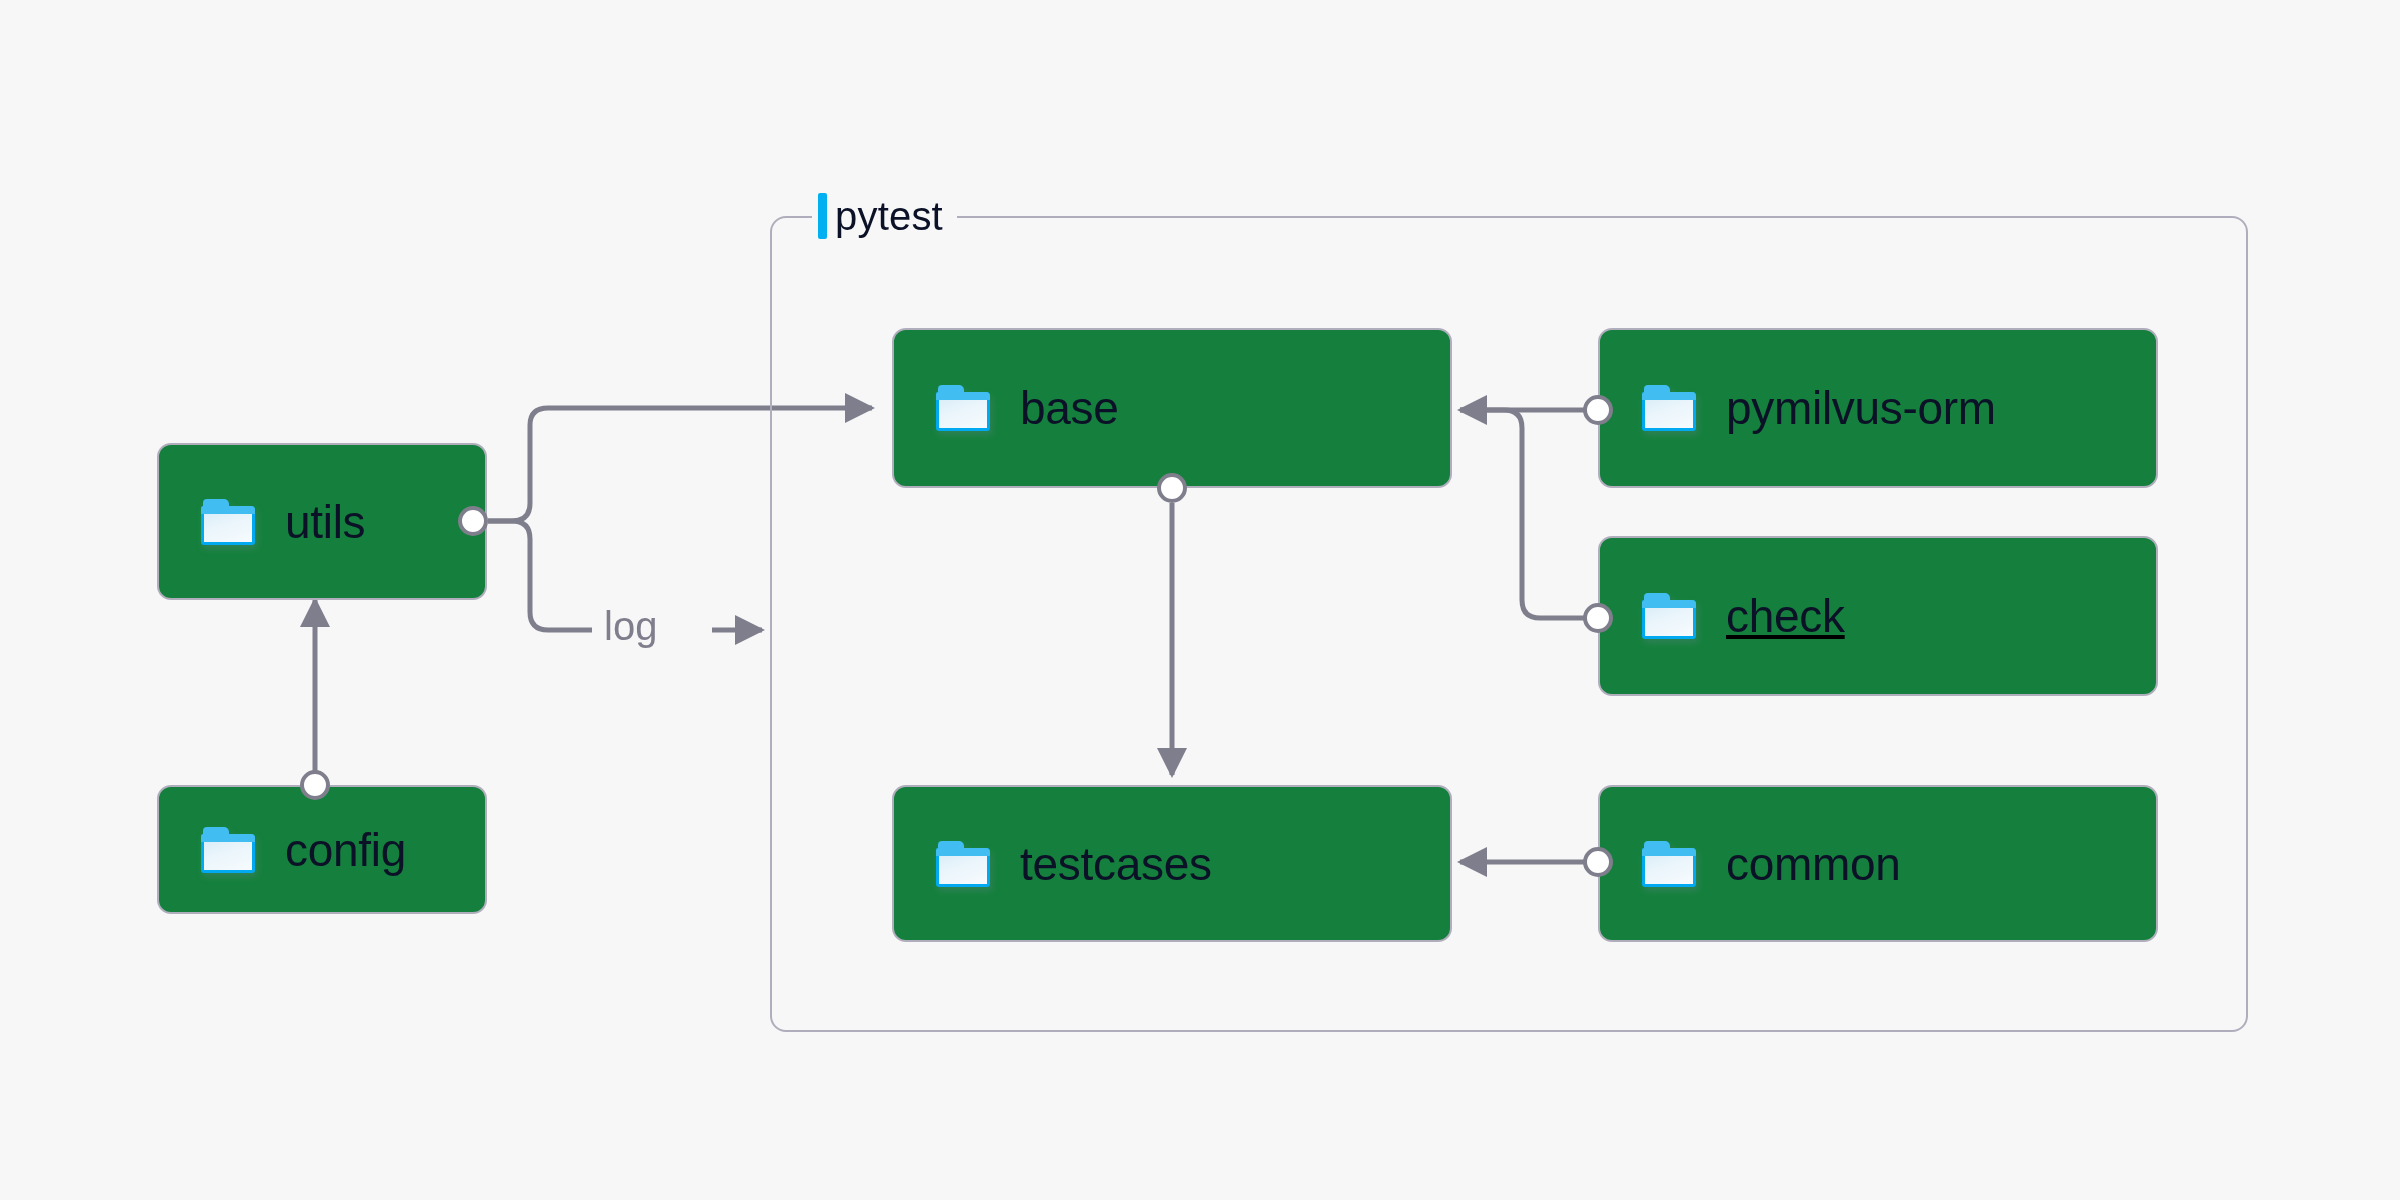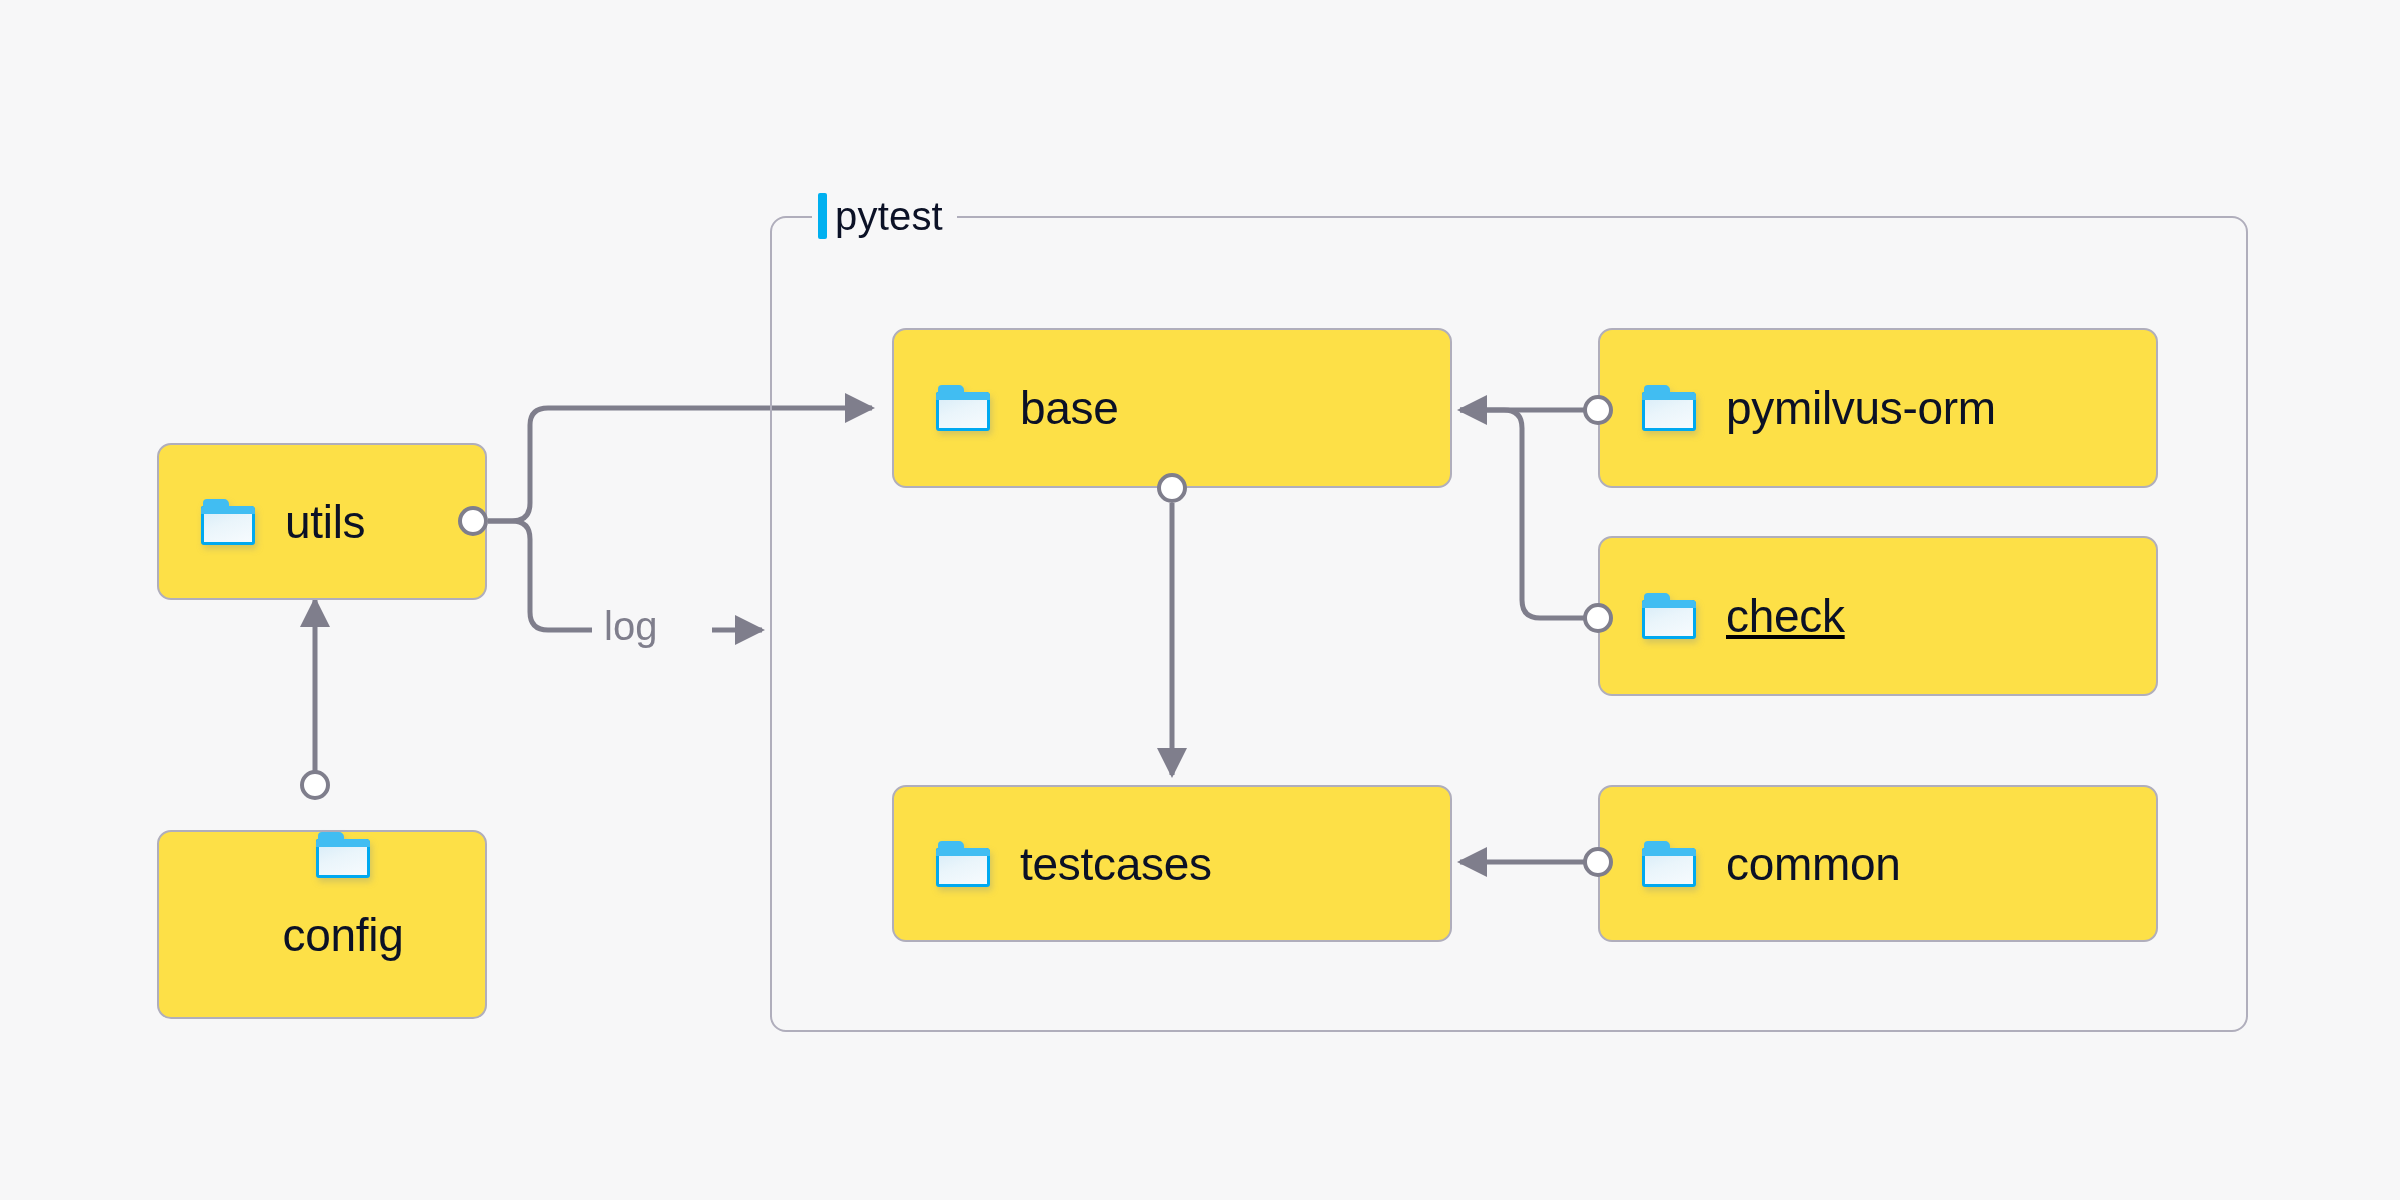--- a/index.html
+++ b/index.html
@@ -56,21 +56,21 @@
   .group-label .group-title {
     font-size: 40px;
     color: #0b1126;
     font-weight: 400;
     letter-spacing: 0.2px;
   }
   
   .node {
     position: absolute;
     box-sizing: border-box;
-    background: #fde047;
+    background: #15803d;
     border: 2px solid #b0aebc;
     border-radius: 14px;
     display: flex;
     align-items: center;
     padding-left: 42px;
     gap: 30px;
   }
   .node-label {
     font-size: 46px;
     color: #0b1126;
@@ -184,21 +184,21 @@
   <div class="node" style="left:157px; top:443px; width:330px; height:157px;">
     <span class="folder-icon">
       <span class="tab"></span>
         <span class="body"></span>
         <span class="lip"></span>
     </span>
     <span class="node-label">utils</span>
   </div>
   <div class="port" style="left:458px; top:506px;"></div>
 
-  <div class="node" style="left:157px; top:830px; width:330px; height:189px;flex-direction:column;">
+  <div class="node" style="left:157px; top:785px; width:330px; height:129px;">
     <span class="folder-icon">
       <span class="tab"></span>
         <span class="body"></span>
         <span class="lip"></span>
     </span>
     <span class="node-label">config</span>
   </div>
   <div class="port" style="left:300px; top:770px;"></div>
 
   <div class="node" style="left:892px; top:328px; width:560px; height:160px;">

